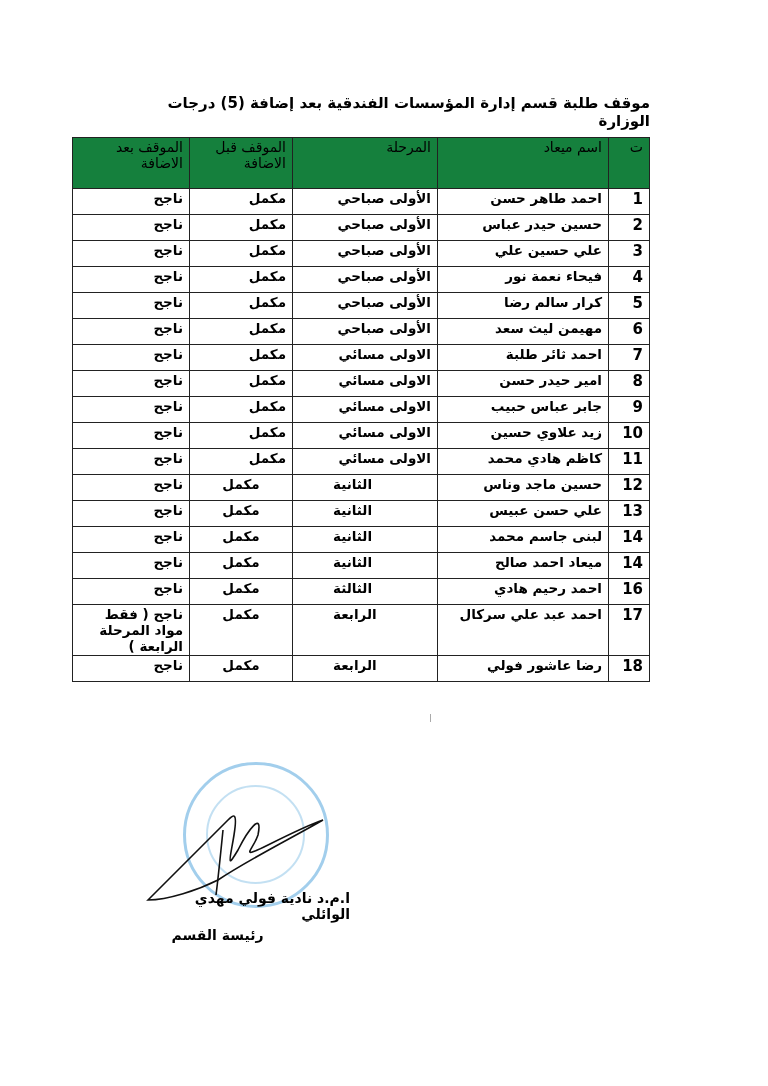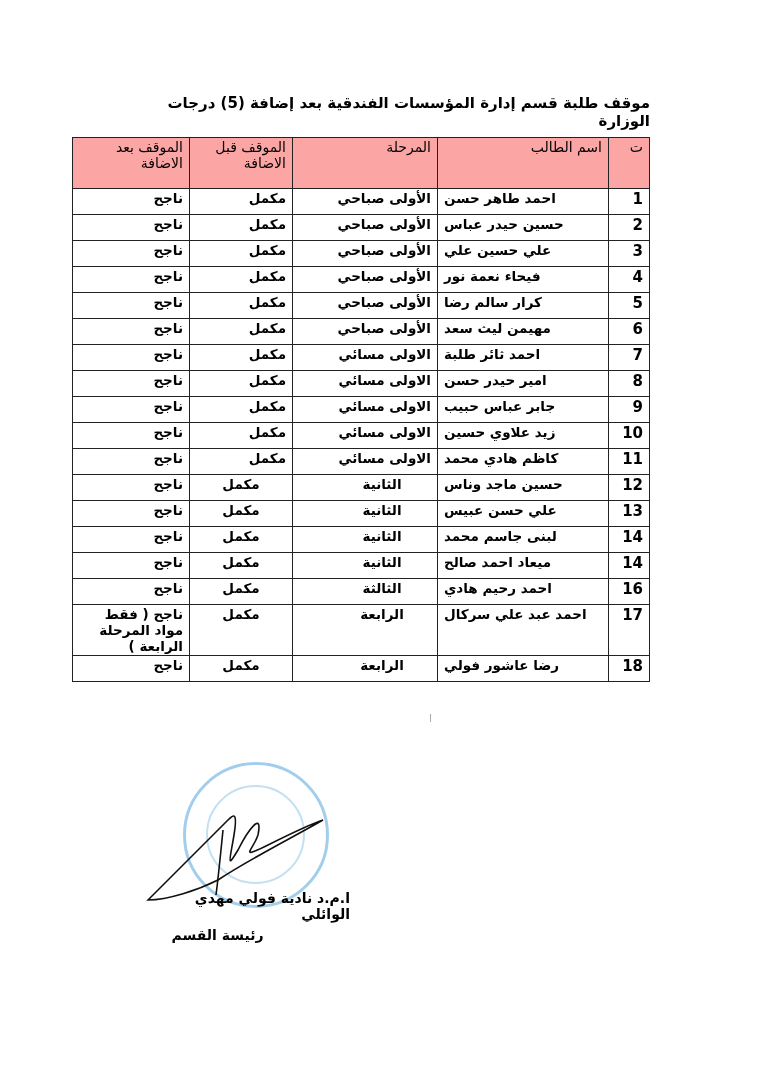--- a/index.html
+++ b/index.html
@@ -3,46 +3,46 @@
 <meta charset="utf-8">
 <style>
   html, body { margin:0; padding:0; background:#ffffff; }
   body { width:768px; height:1086px; position:relative; overflow:hidden;
          font-family:"DejaVu Sans", sans-serif; color:#000; }
   .title { position:absolute; top:94px; left:150px; width:500px; 
            direction:rtl; font-size:15px; font-weight:bold; }
   table { position:absolute; top:137px; left:72px; width:578px; border-collapse:collapse;
           direction:rtl; font-size:13.5px; font-weight:bold; }
   td, th { border:1px solid #222; padding:1px 6px; vertical-align:top; height:23px; }
-  th { background:#fca5a5; font-weight:normal; text-align:right; font-size:14px; height:48px; }
+  th { background:#15803d; font-weight:normal; text-align:right; font-size:14px; height:48px; }
   td.num { text-align:right; width:28px; font-size:15px; }
-  td.name { width:158px; text-align:left; }
+  td.name { width:158px; text-align:right; }
   td.stage { width:98px; }
   td.before { width:90px; text-align:right; }
   td.after { text-align:right;margin-top:31px; }
-  td.stage.c { text-align:center;padding-left:40px; }
+  td.stage.c { text-align:left;padding-left:40px; }
   td.before.c { text-align:center; }
   .sig { position:absolute; direction:rtl; text-align:right; font-weight:bold; font-size:14px; }
   .stamp { position:absolute; left:183px; top:762px; width:140px; height:140px; border-radius:50%;
            border:3px solid #8cc3e8; opacity:.8; }
   .stamp-inner { position:absolute; left:20px; top:20px; width:95px; height:95px; border-radius:50%;
            border:2px solid #b5d9f0; }
   .signature { position:absolute; left:138px; top:790px; }
   .mark { position:absolute; left:430px; top:714px; width:1px; height:8px; background:#aaa; }
 </style>
 </head>
 <body>
 
 <div class="title">موقف طلبة قسم إدارة المؤسسات الفندقية بعد إضافة (5) درجات الوزارة</div>
 
 <table>
   <thead>
     <tr>
       <th>ت</th>
-      <th>اسم الطالب</th>
+      <th>اسم ميعاد</th>
       <th>المرحلة</th>
       <th>الموقف قبل الاضافة</th>
       <th>الموقف بعد الاضافة</th>
     </tr>
   </thead>
   <tbody id="tbody">
       <tr>
         <td class="num">1</td>
         <td class="name">احمد طاهر حسن</td>
         <td class="stage">الأولى صباحي</td>

